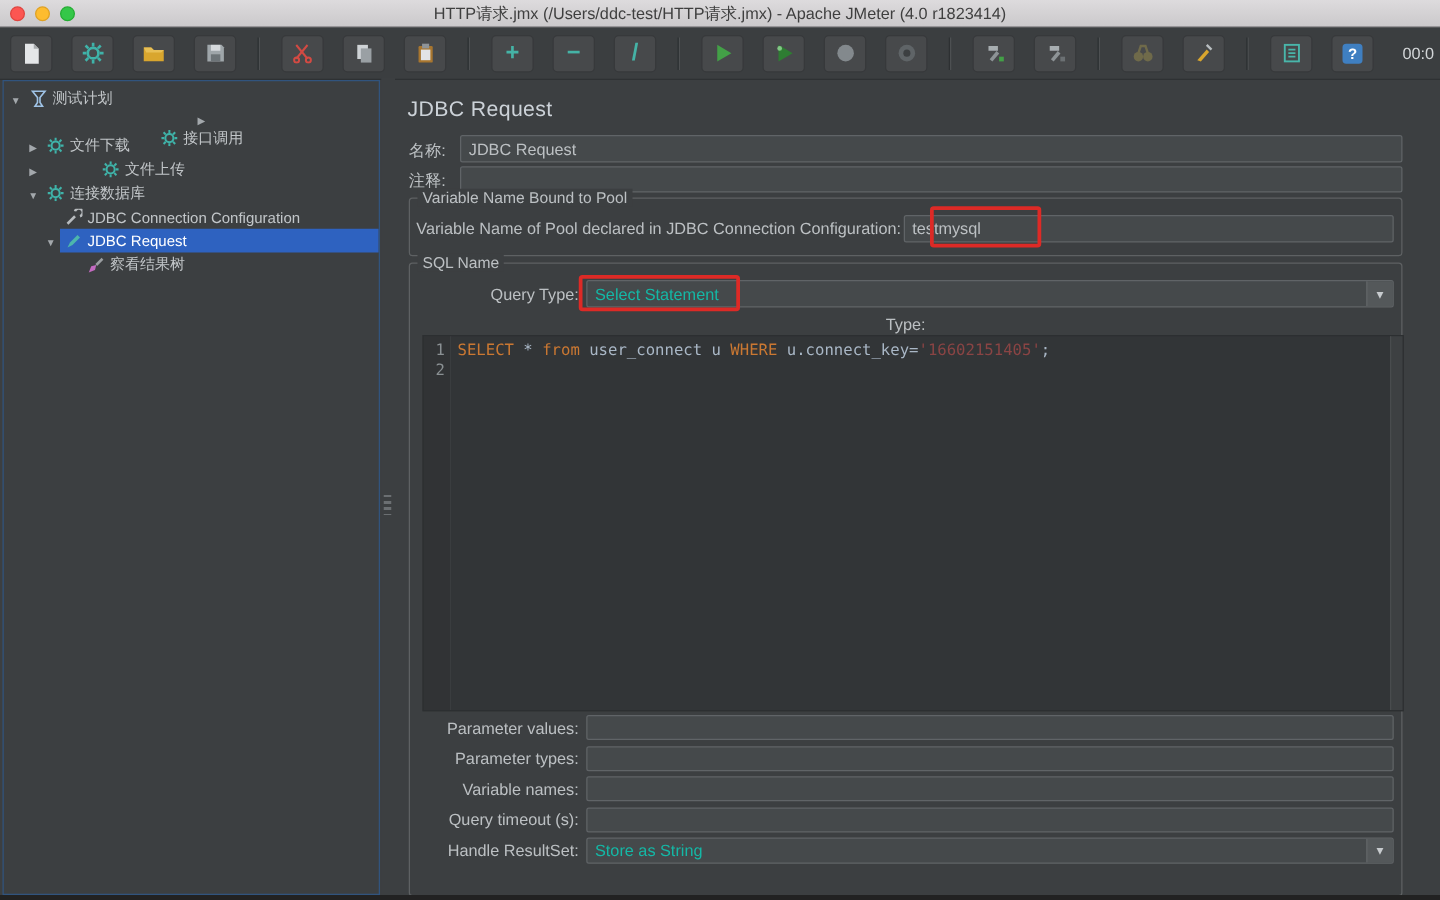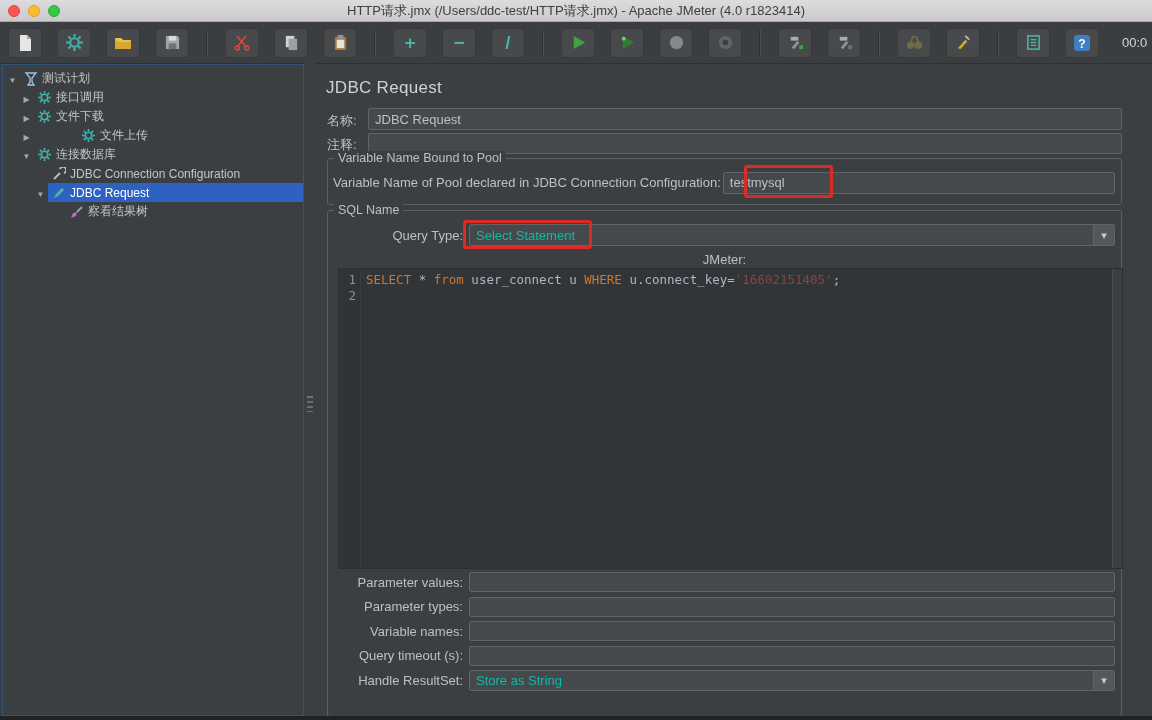--- a/index.html
+++ b/index.html
@@ -255,21 +255,21 @@
       <span class="tw exp-open"></span>
       <span class="tfill">
         <span class="ticon">
             <svg width="14" height="14" viewBox="0 0 14 14">
               <path d="M2 1h10l-4 5v4l2 3H4l2-3V6z" fill="none" stroke="#9fc3e6" stroke-width="1.3"></path>
             </svg>
           </span>
         <span>测试计划</span>
       </span>
     </div>
-    <div class="trow" style="padding-left:16px;">
+    <div class="trow" style="padding-left:16px;flex-direction:column;">
       <span class="tw exp-closed"></span>
       <span class="tfill">
         <span class="ticon">
             <svg width="13" height="13" viewBox="0 0 16 16">
               <circle cx="8" cy="8" r="4" fill="none" stroke="#3fb3a9" stroke-width="2"></circle>
               <g stroke="#3fb3a9" stroke-width="2">
                 <line x1="8" y1="0" x2="8" y2="3"></line>
                 <line x1="8" y1="13" x2="8" y2="16"></line>
                 <line x1="0" y1="8" x2="3" y2="8"></line>
                 <line x1="13" y1="8" x2="16" y2="8"></line>
@@ -407,21 +407,21 @@
     <div class="grp sqlgrp">
       <div class="legend">SQL Name</div>
 
       <div class="qtyperow">
         <span class="rlab">Query Type:</span>
         <div class="combo">
           <span>Select Statement</span>
         </div>
       </div>
 
-      <div class="qlabel">JMeter:</div>
+      <div class="qlabel">Type:</div>
 
       <div class="editor">
         <div class="gutter">
           <div>1</div>
           <div>2</div>
         </div>
         <div class="code"><span class="kw">SELECT</span><span> * </span><span class="kw">from</span><span> user_connect u </span><span class="kw">WHERE</span><span> u.connect_key=</span><span class="str">'16602151405'</span><span>;</span></div>
         <div class="vscroll"></div>
       </div>
 

